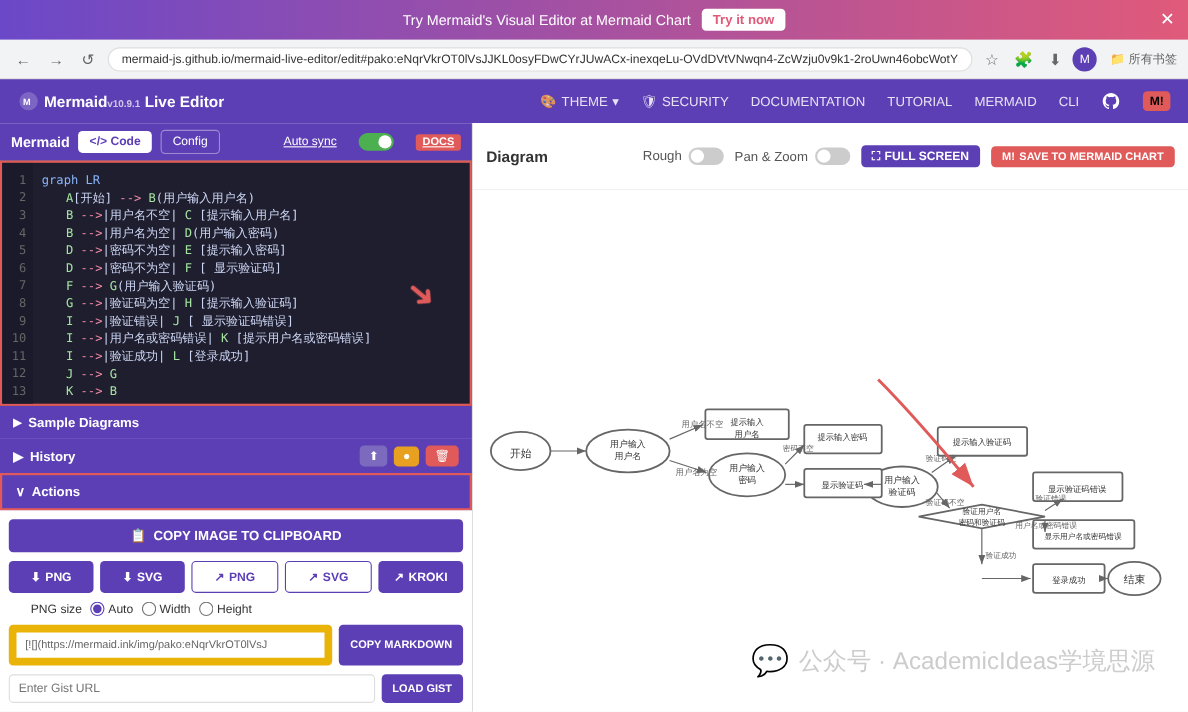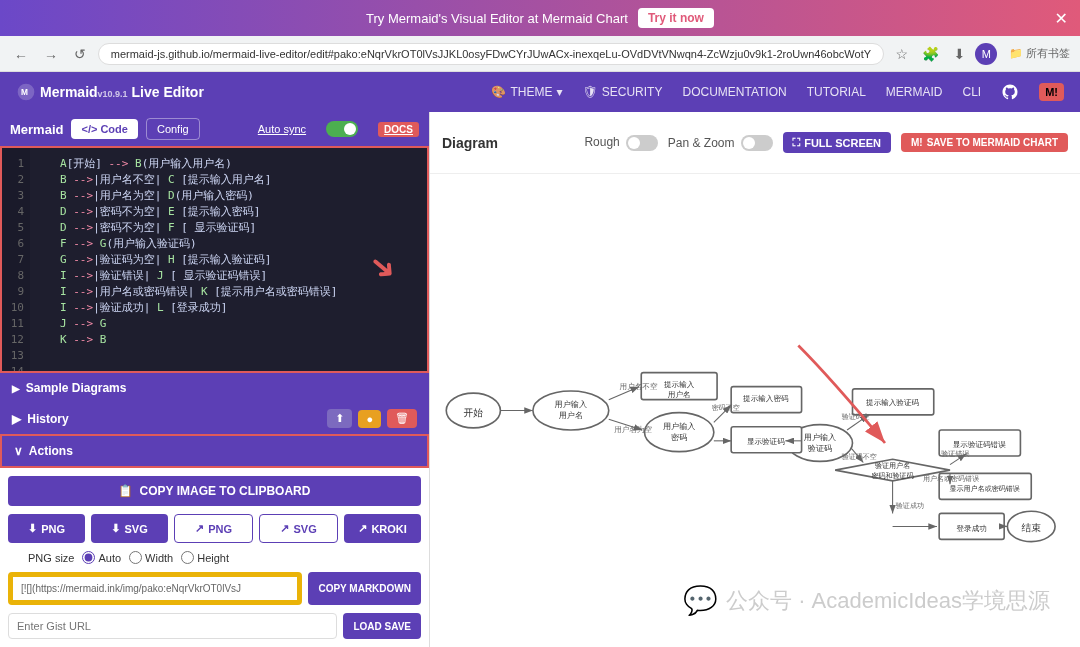--- a/index.html
+++ b/index.html
@@ -259,21 +259,21 @@
     .radio-option { display: flex; align-items: center; gap: 3px; cursor: pointer; }
     .radio-option input { accent-color: #5c3fb5; }
 
     .markdown-row {
       display: flex;
       gap: 6px;
       margin-bottom: 8px;
     }
     .markdown-input {
       flex: 1;
-      border: 5px solid #eab308;
+      border: 7px solid #eab308;
       border-radius: 4px;
       padding: 6px 8px;
       font-size: 10px;
       color: #666;
     }
     .copy-md-btn {
       background: #5c3fb5;
       color: white;
       border: none;
       border-radius: 4px;
@@ -444,20 +444,21 @@
             <div>7</div>
             <div>8</div>
             <div>9</div>
             <div>10</div>
           <div>11</div>
             <div>12</div>
             <div>13</div>
             <div>14</div>
         </div>
         <div class="code-content">
+          <div><span class="code-keyword">graph LR</span></div>
           <div>　　<span class="code-node">A</span>[开始] <span class="code-arrow">--&gt;</span> <span class="code-node">B</span>(用户输入用户名)</div>
           <div>　　<span class="code-node">B</span> <span class="code-arrow">--&gt;</span>|用户名不空| <span class="code-node">C</span> [提示输入用户名]</div>
           <div>　　<span class="code-node">B</span> <span class="code-arrow">--&gt;</span>|用户名为空| <span class="code-node">D</span>(用户输入密码)</div>
           <div>　　<span class="code-node">D</span> <span class="code-arrow">--&gt;</span>|密码不为空| <span class="code-node">E</span> [提示输入密码]</div>
           <div>　　<span class="code-node">D</span> <span class="code-arrow">--&gt;</span>|密码不为空| <span class="code-node">F</span> [ 显示验证码]</div>
           <div>　　<span class="code-node">F</span> <span class="code-arrow">--&gt;</span> <span class="code-node">G</span>(用户输入验证码)</div>
           <div>　　<span class="code-node">G</span> <span class="code-arrow">--&gt;</span>|验证码为空| <span class="code-node">H</span> [提示输入验证码]</div>
           <div>　　<span class="code-node">I</span> <span class="code-arrow">--&gt;</span>|验证错误| <span class="code-node">J</span> [ 显示验证码错误]</div>
           <div>　　<span class="code-node">I</span> <span class="code-arrow">--&gt;</span>|用户名或密码错误| <span class="code-node">K</span> [提示用户名或密码错误]</div>
           <div>　　<span class="code-node">I</span> <span class="code-arrow">--&gt;</span>|验证成功| <span class="code-node">L</span> [登录成功]</div>
@@ -536,21 +537,21 @@
         </label>
       </div>
 
       <div class="markdown-row">
         <input class="markdown-input" type="text" value="[![](https://mermaid.ink/img/pako:eNqrVkrOT0lVsJ" style="">
         <button class="copy-md-btn">COPY MARKDOWN</button>
       </div>
 
       <div class="gist-row">
         <input class="gist-input" type="text" placeholder="Enter Gist URL" style="">
-        <button class="load-gist-btn">LOAD SAVE</button>
+        <button class="load-gist-btn">LOAD GIST</button>
       </div>
     </div>
   </div>
 
   <div class="right-panel">
 
     <div class="diagram-header">
       <span class="diagram-title">Diagram</span>
       <div class="rough-toggle">
         <span>Rough</span>

